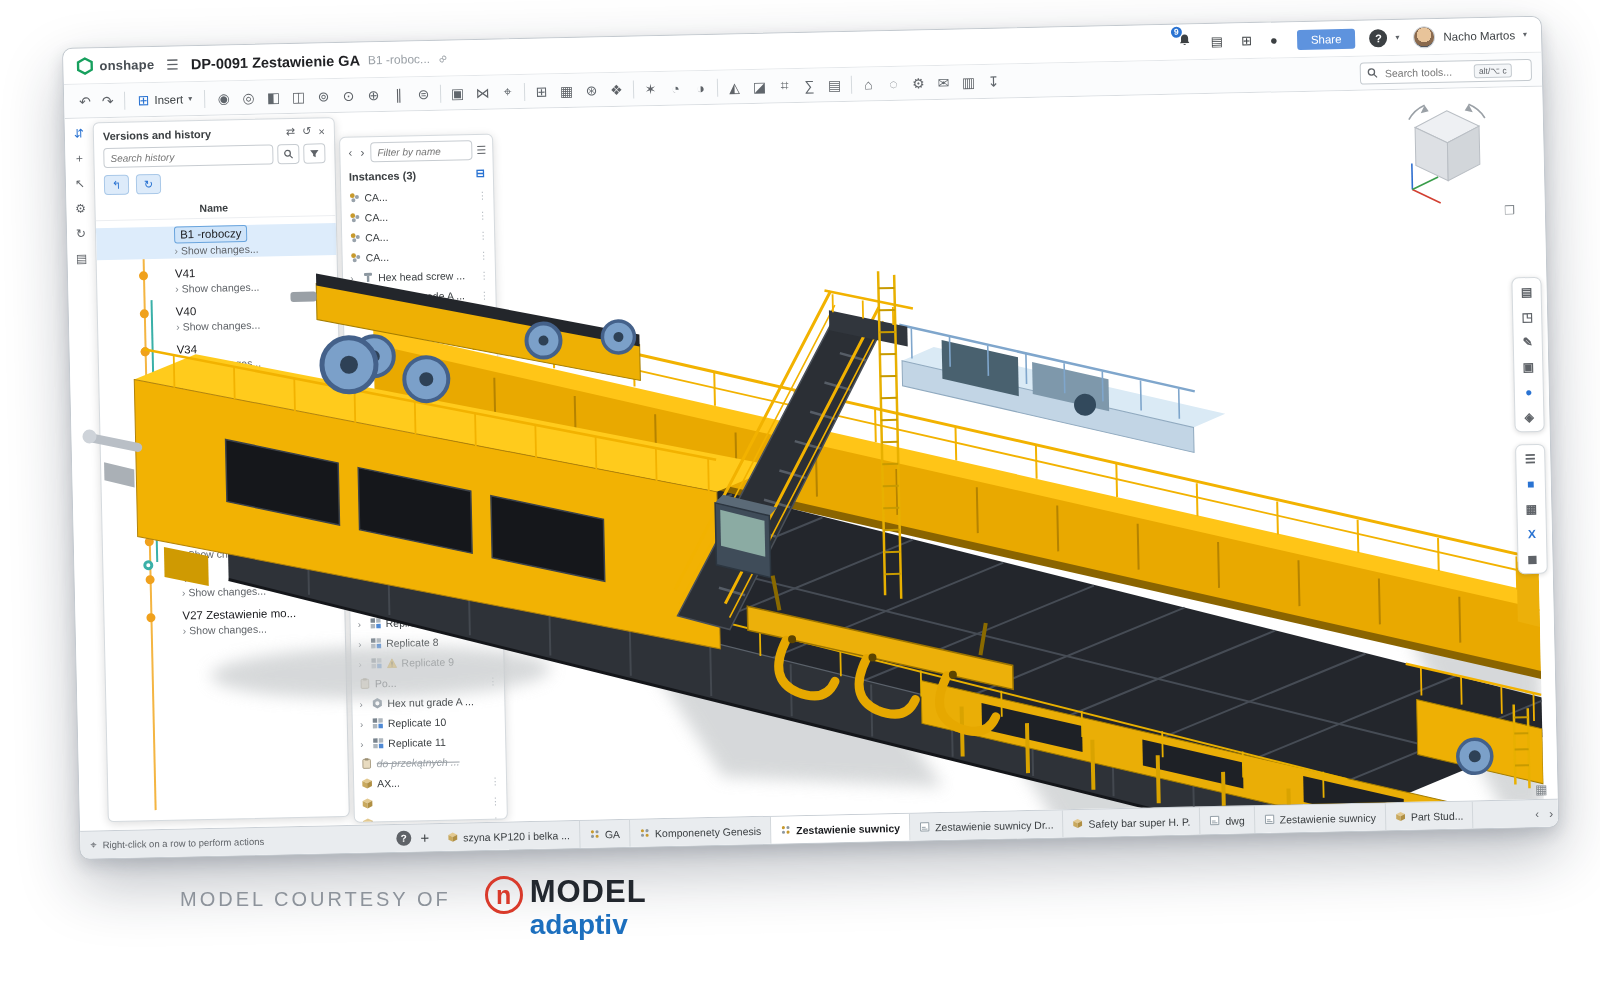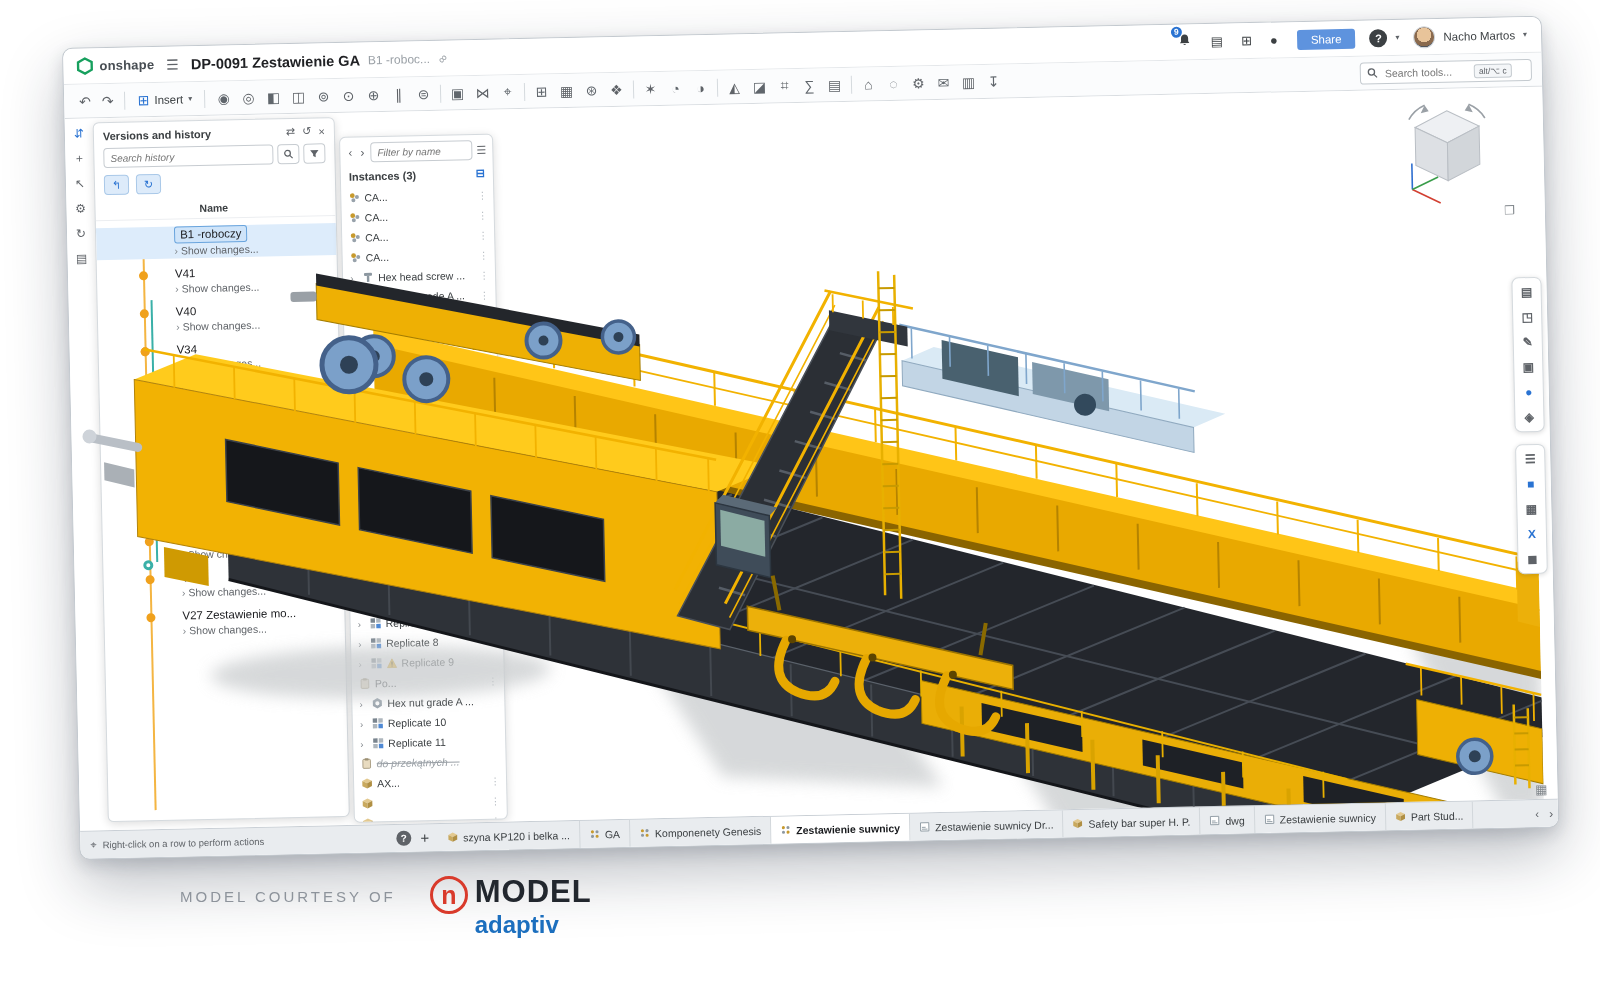--- a/index.html
+++ b/index.html
@@ -145,27 +145,27 @@
     font-size:10px; font-weight:700; display:flex; align-items:center; justify-content:center; cursor:pointer; }
   .baddtab { align-self:center; font-size:15px; color:#3c4043; padding:0 9px; cursor:pointer; }
   .tabs { display:flex; align-items:stretch; overflow:hidden; flex:1; }
   .tab { display:flex; align-items:center; gap:5px; padding:0 9px; border-right:1px solid #d2d7db;
     color:#3c4043; white-space:nowrap; cursor:pointer; }
   .tab.active { background:#fff; font-weight:700; color:#17191c; }
   .bscroll { align-self:center; padding:0 5px; color:#5f6368; font-size:12px; cursor:pointer; }
 
   
   .caption { position:absolute; left:180px; top:876px; display:flex; align-items:flex-start; gap:34px; }
-  .courtesy { font-size:15px; letter-spacing:3px; color:#8d939b; font-weight:500; margin-top:12px; white-space:nowrap; }
+  .courtesy { font-size:20px; letter-spacing:3px; color:#8d939b; font-weight:500; margin-top:12px; white-space:nowrap; }
   .brand { display:flex; align-items:flex-start; gap:7px; }
   .brand-n { width:38px; height:38px; border:3.5px solid #d93a2b; border-radius:50%; color:#d93a2b;
     font-size:25px; font-weight:700; display:flex; align-items:center; justify-content:center; line-height:1; }
   .brand-col { display:flex; flex-direction:column; }
   .brand-top { font-size:31px; font-weight:800; color:#22272e; letter-spacing:1px; line-height:32px; }
-  .brand-bottom { font-size:24px; font-weight:700; color:#1c6fbe; line-height:30px; margin-top:2px; }
+  .brand-bottom { font-size:28px; font-weight:700; color:#1c6fbe; line-height:30px; margin-top:2px; }
 </style>
 </head>
 <body>
 
 <div class="window">
 
   <div class="titlebar">
     <span class="logo">
       <svg width="19" height="19" viewBox="0 0 24 24">
         <path d="M12 2.5 L20.6 7.2 V16.8 L12 21.5 L3.4 16.8 V7.2 Z" fill="none" stroke="#17a05e" stroke-width="3"></path>

